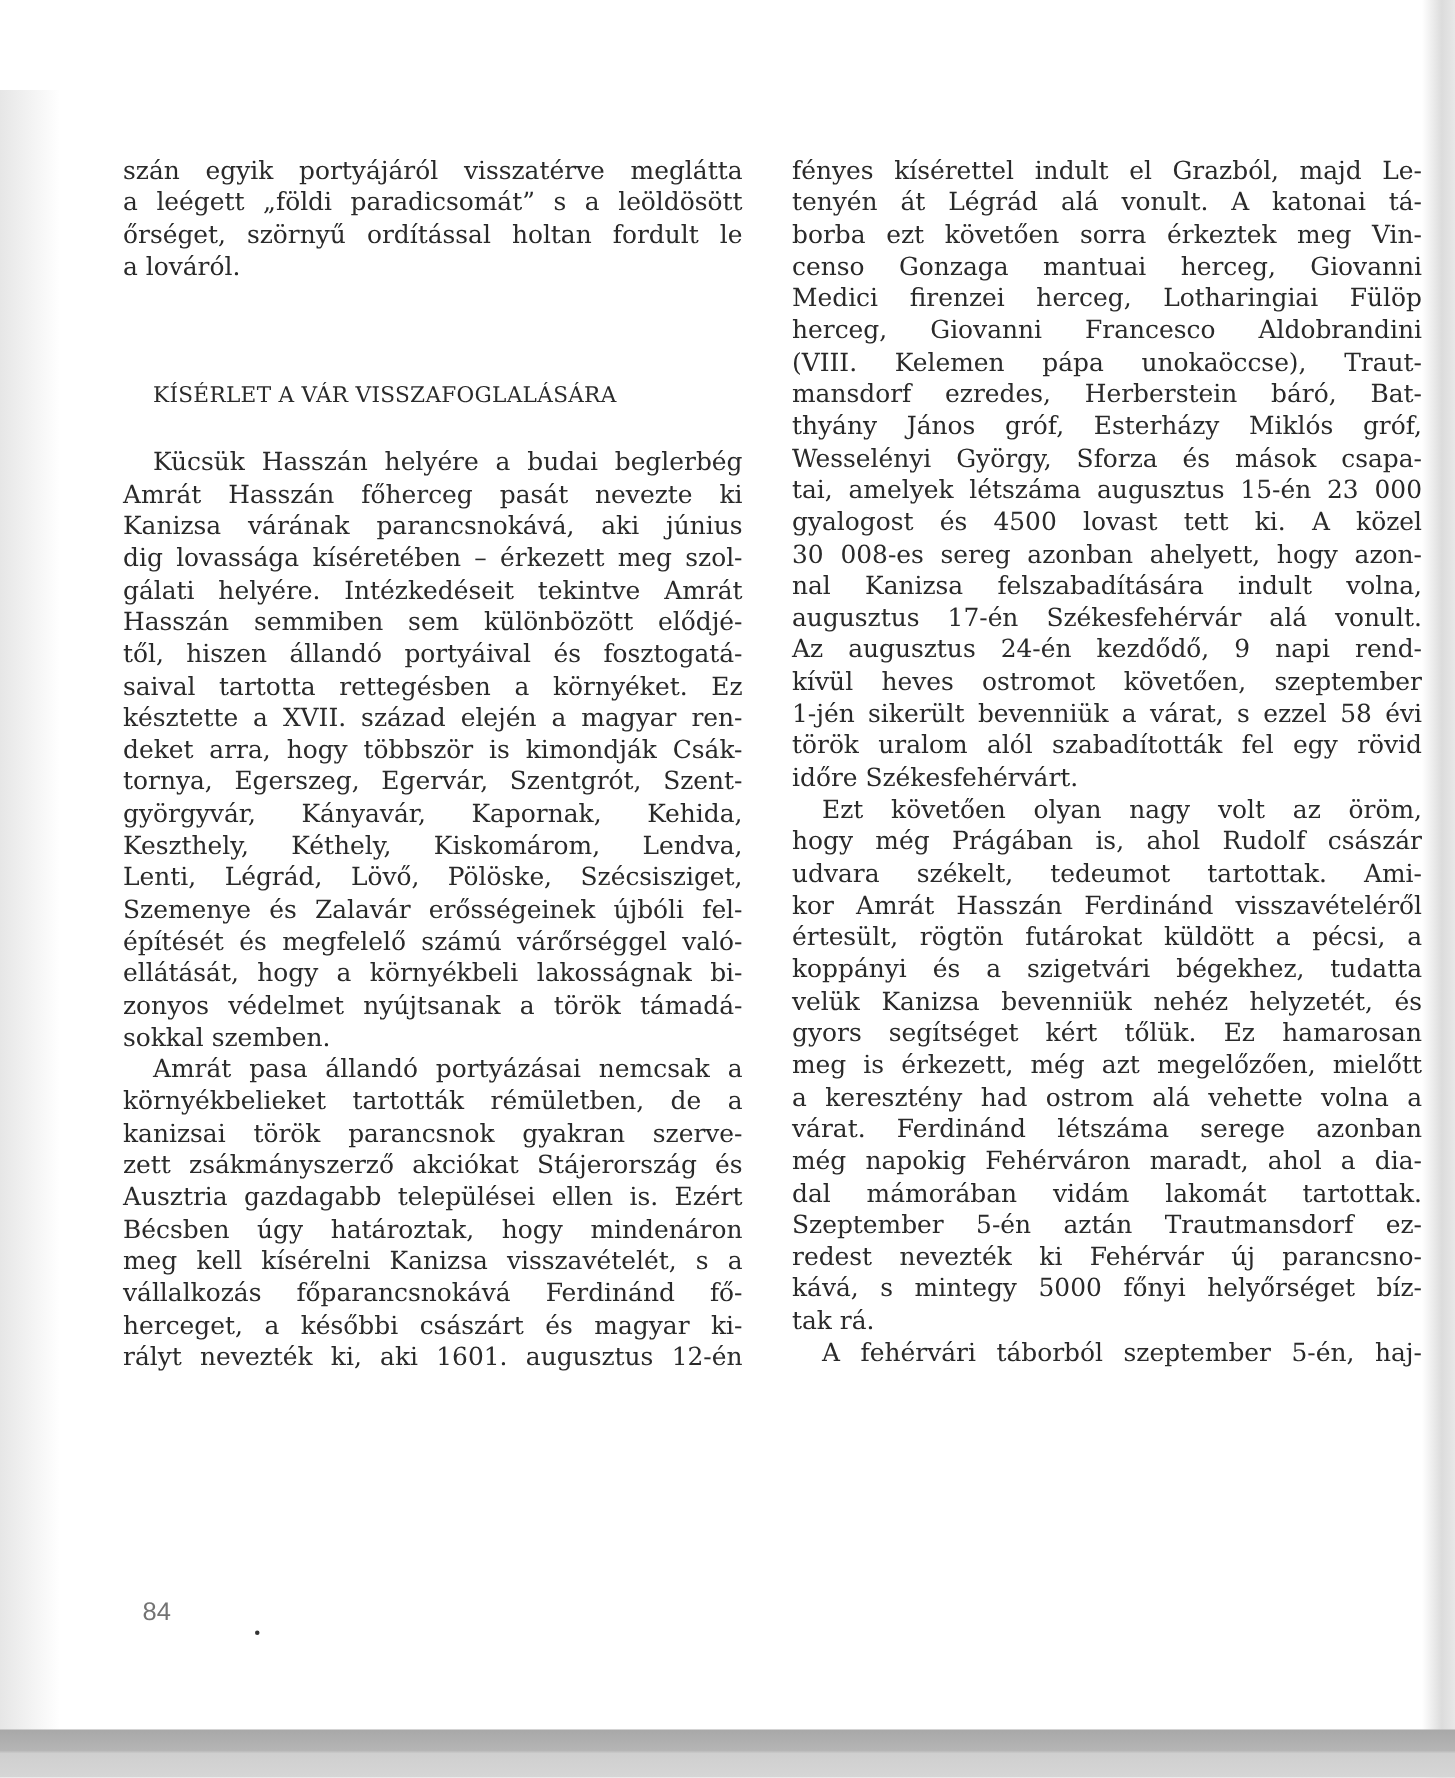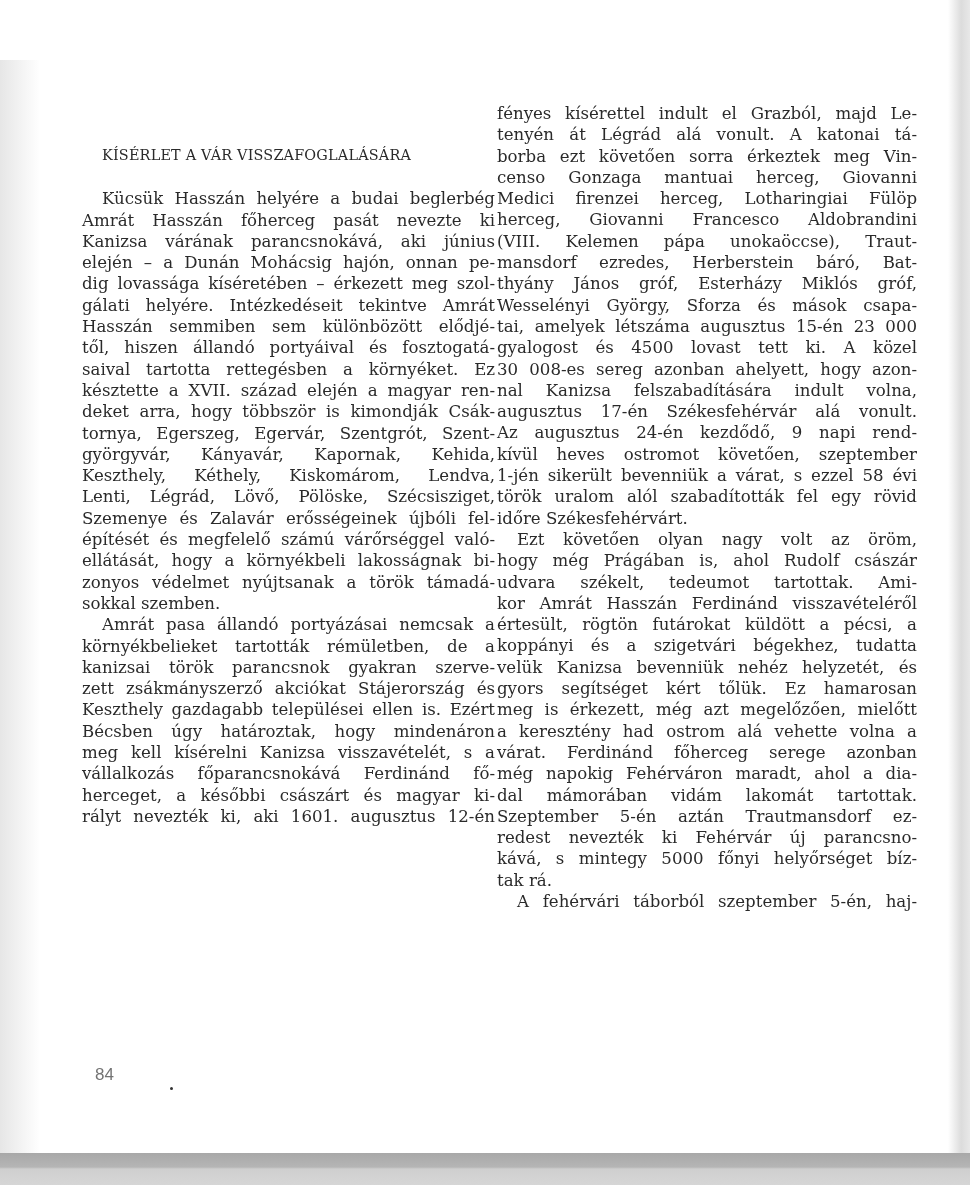--- a/index.html
+++ b/index.html
@@ -19,50 +19,55 @@
     }
     .bottom-band {
       position: absolute; left: 0; bottom: 0; width: 970px; height: 32px;
       background: linear-gradient(to bottom, #a8a8a8 0, #b5b5b5 14px, #cfcfcf 16px, #d6d6d6 100%);
     }
     .col {
       position: absolute; top: 103px;
       font-size: 16.6px; line-height: 21.3px;
     }
     .col-left { left: 82px; width: 413px; }
-    .col-right { left: 497px; width: 420px; }
+    .col-right { left: 528px; width: 420px; }
     .line {
       display: block; white-space: nowrap;
       text-align: justify; text-align-last: justify;
     }
     .line.last { text-align-last: left; }
     .line.indent { padding-left: 20px; }
     .heading {
       display: block; font-size: 14.4px; letter-spacing: 0.2px;
-      margin: 42px 0 22px 20px; white-space: nowrap;
+      margin: 66px 0 22px 20px; white-space: nowrap;
     }
     .page-number {
       position: absolute; left: 95px; top: 1065px;
       font-family: "Liberation Sans", sans-serif; font-size: 17px; color: #737373;
     }
     .speck { position: absolute; width: 3px; height: 3px; background: #333; border-radius: 50%; }
   </style>
 </head>
 <body>
 
 <div class="left-shade"></div>
 <div class="right-shade"></div>
 
 <div class="col col-left">
+  <div>
+      <span class="line">szán egyik portyájáról visszatérve meglátta</span>
+      <span class="line">a leégett „földi paradicsomát” s a leöldösött</span>
+      <span class="line">őrséget, szörnyű ordítással holtan fordult le</span>
+      <span class="line last">a lováról.</span>
+    </div>
   <div class="heading">KÍSÉRLET A VÁR VISSZAFOGLALÁSÁRA</div>
   <div>
       <span class="line indent">Kücsük Hasszán helyére a budai beglerbég</span>
       <span class="line">Amrát Hasszán főherceg pasát nevezte ki</span>
       <span class="line">Kanizsa várának parancsnokává, aki június</span>
-      <span class="line">elején – a Dunán Mohácsig hajón, onnan pe-</span>
       <span class="line">dig lovassága kíséretében – érkezett meg szol-</span>
       <span class="line">gálati helyére. Intézkedéseit tekintve Amrát</span>
       <span class="line">Hasszán semmiben sem különbözött elődjé-</span>
       <span class="line">től, hiszen állandó portyáival és fosztogatá-</span>
       <span class="line">saival tartotta rettegésben a környéket. Ez</span>
       <span class="line">késztette a XVII. század elején a magyar ren-</span>
       <span class="line">deket arra, hogy többször is kimondják Csák-</span>
       <span class="line">tornya, Egerszeg, Egervár, Szentgrót, Szent-</span>
       <span class="line">györgyvár, Kányavár, Kapornak, Kehida,</span>
       <span class="line">Keszthely, Kéthely, Kiskomárom, Lendva,</span>
@@ -71,21 +76,21 @@
       <span class="line">építését és megfelelő számú várőrséggel való-</span>
       <span class="line">ellátását, hogy a környékbeli lakosságnak bi-</span>
       <span class="line">zonyos védelmet nyújtsanak a török támadá-</span>
       <span class="line last">sokkal szemben.</span>
     </div>
   <div>
       <span class="line indent">Amrát pasa állandó portyázásai nemcsak a</span>
       <span class="line">környékbelieket tartották rémületben, de a</span>
       <span class="line">kanizsai török parancsnok gyakran szerve-</span>
       <span class="line">zett zsákmányszerző akciókat Stájerország és</span>
-      <span class="line">Keszthely gazdagabb települései ellen is. Ezért</span>
+      <span class="line">Ausztria gazdagabb települései ellen is. Ezért</span>
       <span class="line">Bécsben úgy határoztak, hogy mindenáron</span>
       <span class="line">meg kell kísérelni Kanizsa visszavételét, s a</span>
       <span class="line">vállalkozás főparancsnokává Ferdinánd fő-</span>
       <span class="line">herceget, a későbbi császárt és magyar ki-</span>
       <span class="line">rályt nevezték ki, aki 1601. augusztus 12-én</span>
     </div>
 </div>
 
 <div class="col col-right">
   <div>
@@ -114,21 +119,21 @@
       <span class="line indent">Ezt követően olyan nagy volt az öröm,</span>
       <span class="line">hogy még Prágában is, ahol Rudolf császár</span>
       <span class="line">udvara székelt, tedeumot tartottak. Ami-</span>
       <span class="line">kor Amrát Hasszán Ferdinánd visszavételéről</span>
       <span class="line">értesült, rögtön futárokat küldött a pécsi, a</span>
       <span class="line">koppányi és a szigetvári bégekhez, tudatta</span>
       <span class="line">velük Kanizsa bevenniük nehéz helyzetét, és</span>
       <span class="line">gyors segítséget kért tőlük. Ez hamarosan</span>
       <span class="line">meg is érkezett, még azt megelőzően, mielőtt</span>
       <span class="line">a keresztény had ostrom alá vehette volna a</span>
-      <span class="line">várat. Ferdinánd főherceg serege azonban</span>
+      <span class="line">várat. Ferdinánd létszáma serege azonban</span>
       <span class="line">még napokig Fehérváron maradt, ahol a dia-</span>
       <span class="line">dal mámorában vidám lakomát tartottak.</span>
       <span class="line">Szeptember 5-én aztán Trautmansdorf ez-</span>
       <span class="line">redest nevezték ki Fehérvár új parancsno-</span>
       <span class="line">kává, s mintegy 5000 főnyi helyőrséget bíz-</span>
       <span class="line last">tak rá.</span>
     </div>
   <div>
       <span class="line indent">A fehérvári táborból szeptember 5-én, haj-</span>
     </div>

